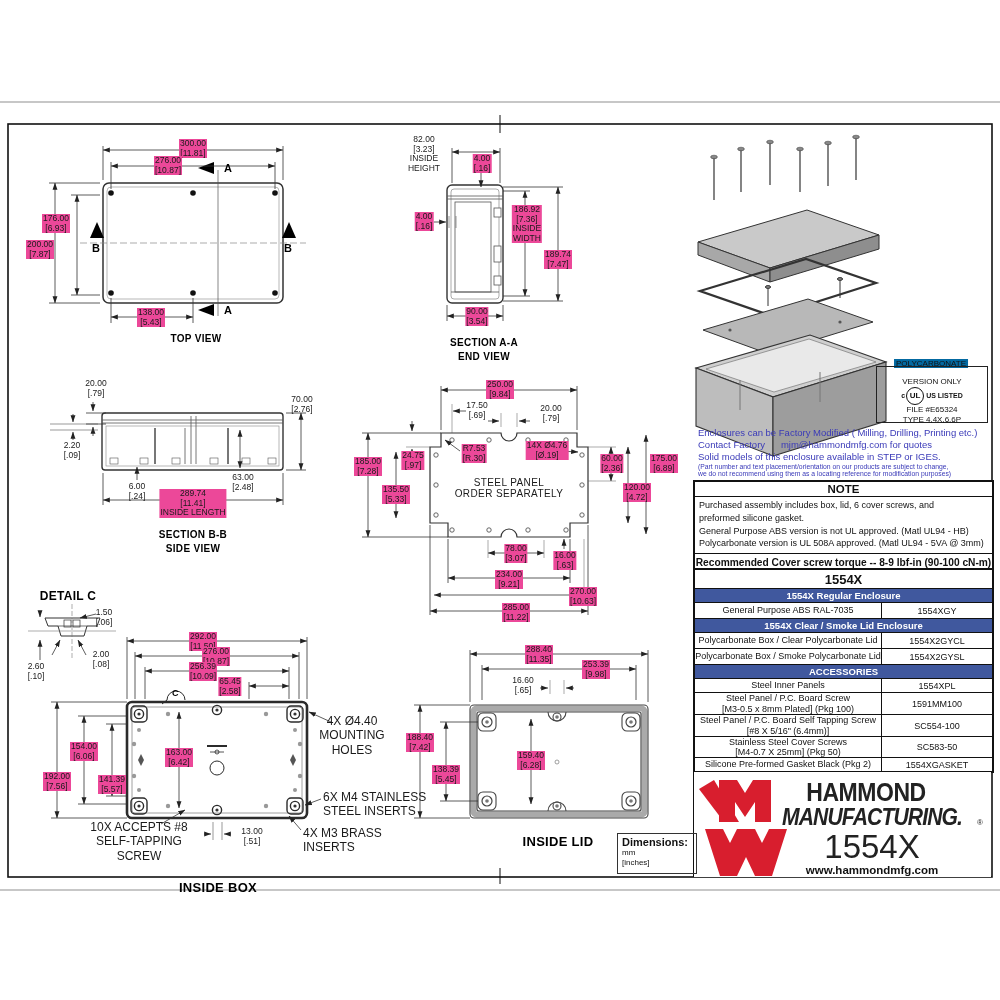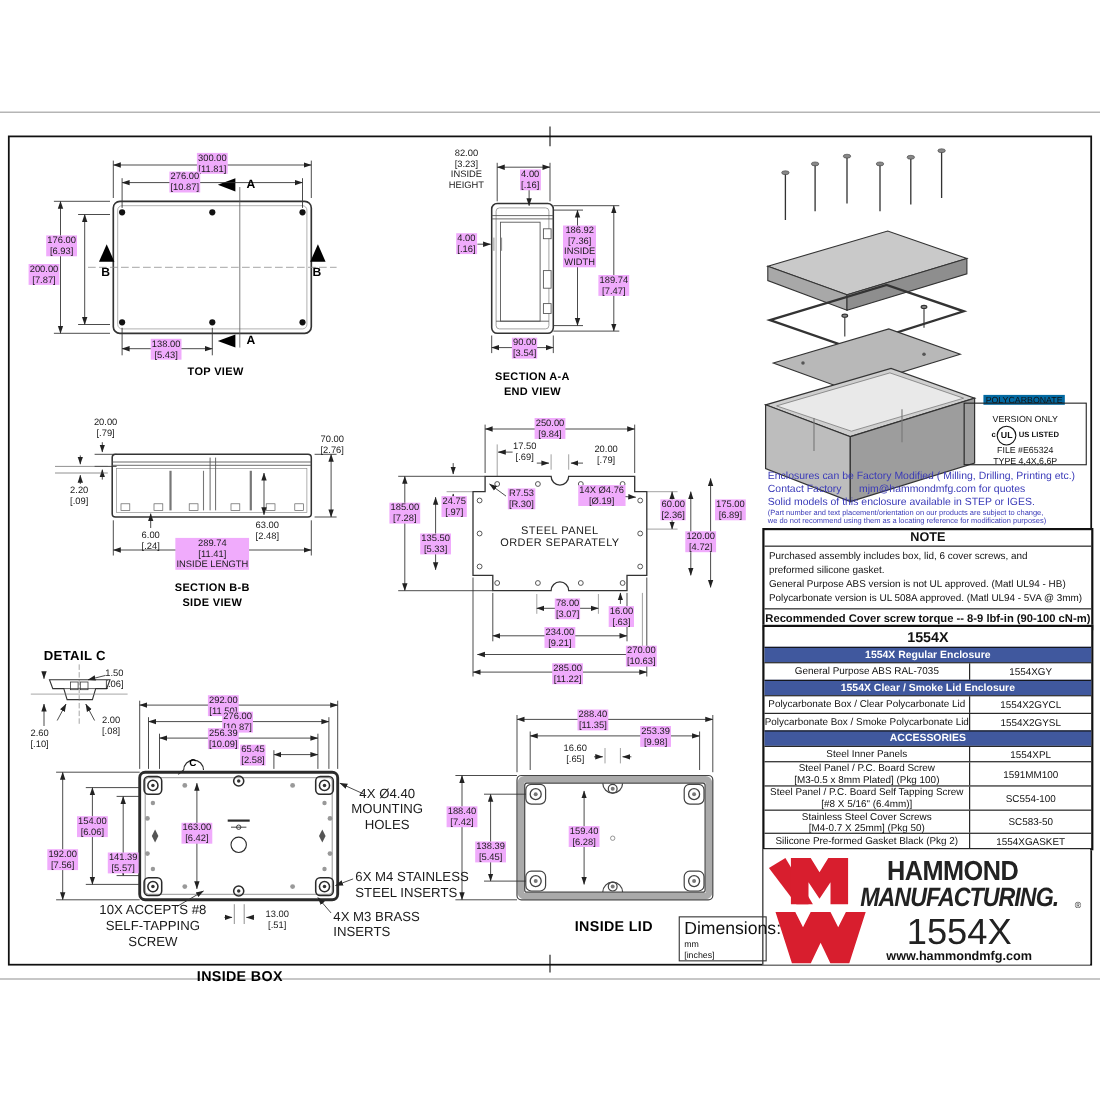--- a/index.html
+++ b/index.html
@@ -1,20 +1,20 @@
 <!DOCTYPE html>
 <html><head>
 <meta charset="utf-8">
 <style>
   html,body{margin:0;padding:0}
   body{width:1000px;height:1000px;position:relative;background:#fff;
        font-family:"Liberation Sans",sans-serif;color:#111;overflow:hidden}
   
   .d{position:absolute;transform:translateX(-50%);text-align:center;font-size:8.5px;
-     line-height:1.12;background:#f0abfc;padding:0 1px;white-space:nowrap;color:#1a1a1a}
+     line-height:1.12;background:#ec4899;padding:0 1px;white-space:nowrap;color:#1a1a1a}
   .dn{background:transparent}
   .t{position:absolute;transform:translateX(-50%);font-weight:bold;font-size:10px;
      white-space:nowrap;letter-spacing:.3px;color:#000}
   .mk{position:absolute;font-weight:bold;font-size:11px;color:#000}
   .co{position:absolute;font-size:12px;line-height:1.2;text-align:center;
       transform:translateX(-50%);white-space:nowrap;color:#1a1a1a}
   .col{transform:none;text-align:left}
   svg.lw{position:absolute;left:0;top:0}
   .pre{white-space:pre}
   
@@ -46,21 +46,21 @@
              font-weight:bold;font-size:25px;letter-spacing:-.5px;color:#222}
   .brand .n2{position:absolute;left:178px;top:31px;transform:translateX(-50%) scaleX(.88);
              font-weight:bold;font-style:italic;font-size:24px;letter-spacing:-1px;color:#222}
   .brand .reg{position:absolute;left:283px;top:46px;font-size:8px;color:#222}
   .brand .model{position:absolute;left:178px;top:56px;transform:translateX(-50%);
                 font-size:33px;color:#222}
   .brand .url{position:absolute;left:178px;top:92px;transform:translateX(-50%);
               font-weight:bold;font-size:11.5px;color:#111}
   .dimsbox{position:absolute;left:617px;top:833px;width:80px;height:41px;
            border:1.2px solid #333;padding:2px 4px;box-sizing:border-box}
-  .dimsbox .h{font-weight:normal;font-size:16px}
+  .dimsbox .h{font-weight:bold;font-size:11px}
   .dimsbox .u{font-size:8px;line-height:1.25}
   .ulrow{display:flex;align-items:center;justify-content:center;height:18px}
   .ulc{font-size:7px;font-weight:bold;margin-right:1px}
   .ulmark{width:16px;height:16px;border:1.6px solid #111;border-radius:50%;
           display:flex;align-items:center;justify-content:center;
           font-weight:bold;font-size:8px;}
   .ulus{font-size:7px;font-weight:bold;margin-left:2px}
   .polytop{position:absolute;left:931px;top:359px;transform:translateX(-50%);
            background:#0369a1;font-size:8px;padding:0 2px;white-space:nowrap}
 </style>

